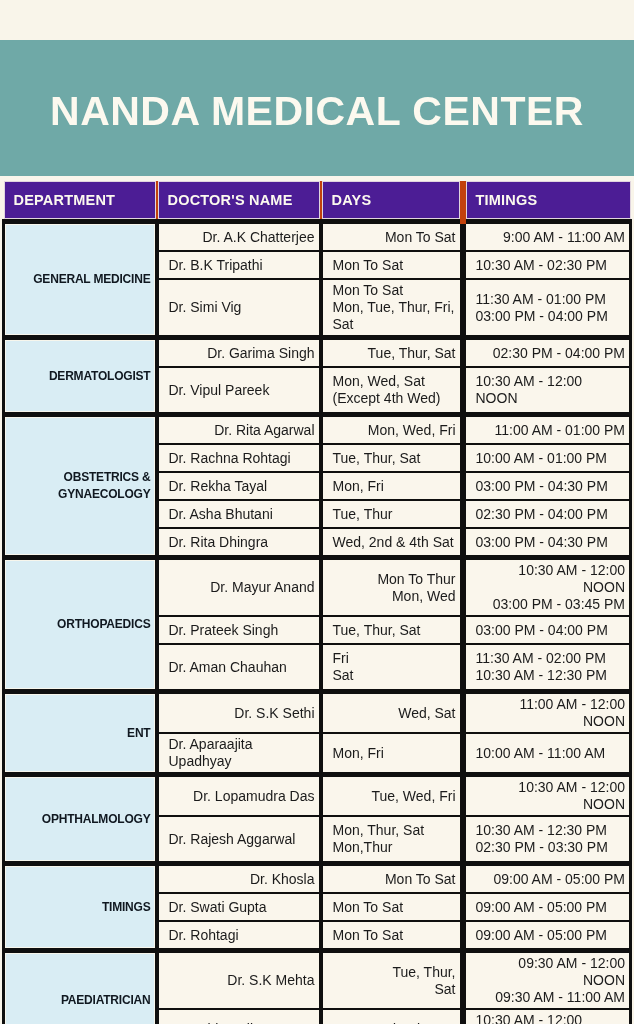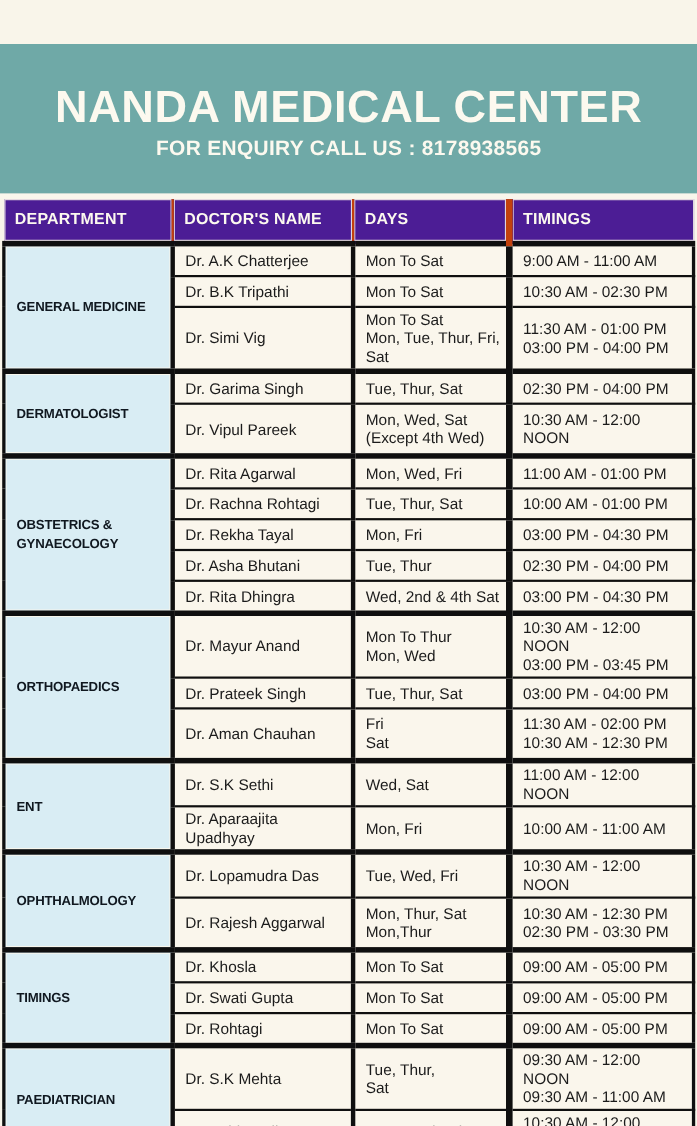--- a/index.html
+++ b/index.html
@@ -76,41 +76,40 @@
     color: #1b1b1b;
     padding: 2px 4px 2px 10px;
     height: 22px;
     line-height: 17px;
     white-space: pre-line;
     vertical-align: middle;
     background: #faf6ec;
     box-shadow: inset 0 0 0 1px rgba(250,246,235,0.9);
   }
   tbody td.tall { height: 40px; }
-  tbody tr.group-start td { border-top: 5px solid #0f0f0f; }
+  tbody tr.group-start td { border-top: 5px solid #0f0f0f; text-align: right; }
   tbody td.doctor { border-left-width: 4px; }
   tbody td.days   { border-left-width: 4px; }
   tbody td.timings{ border-left-width: 6px; }
   tbody td.dept {
     background: #d9edf4;
     font-weight: bold;
     font-size: 12px;
     letter-spacing: -0.2px;
     color: #101820;
     border-left-width: 3px;
   }
 </style>
 </head>
 <body>
 
 <div class="page">
 
   <div class="banner">
     <div class="title">NANDA MEDICAL CENTER</div>
-    <div class="subtitle">FOR ENQUIRY CALL US : 8178938565</div>
   </div>
 
   <div class="white-rule"></div>
 
   <table>
     <colgroup>
       <col class="c-dept">
         <col class="c-doctor">
         <col class="c-days">
         <col class="c-time">

